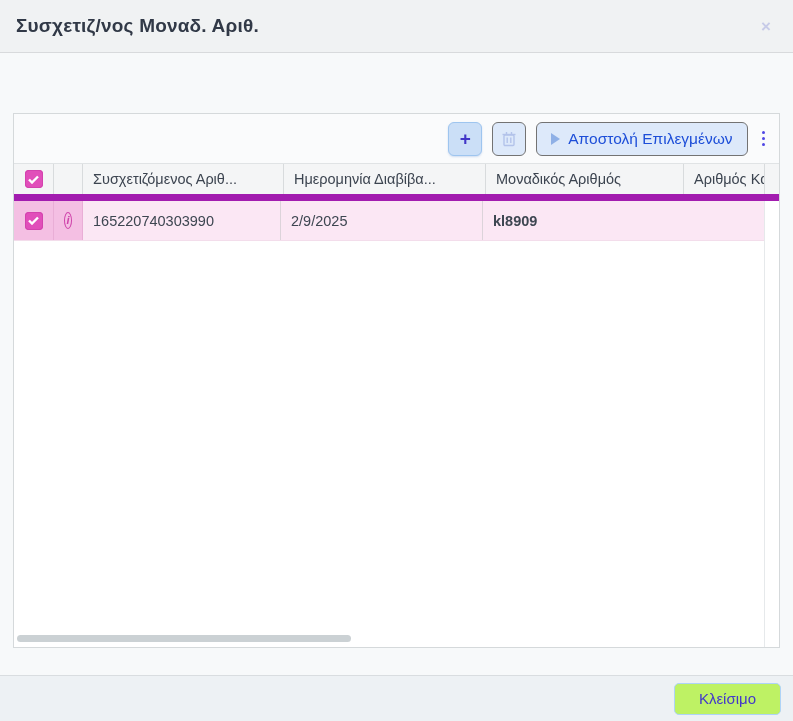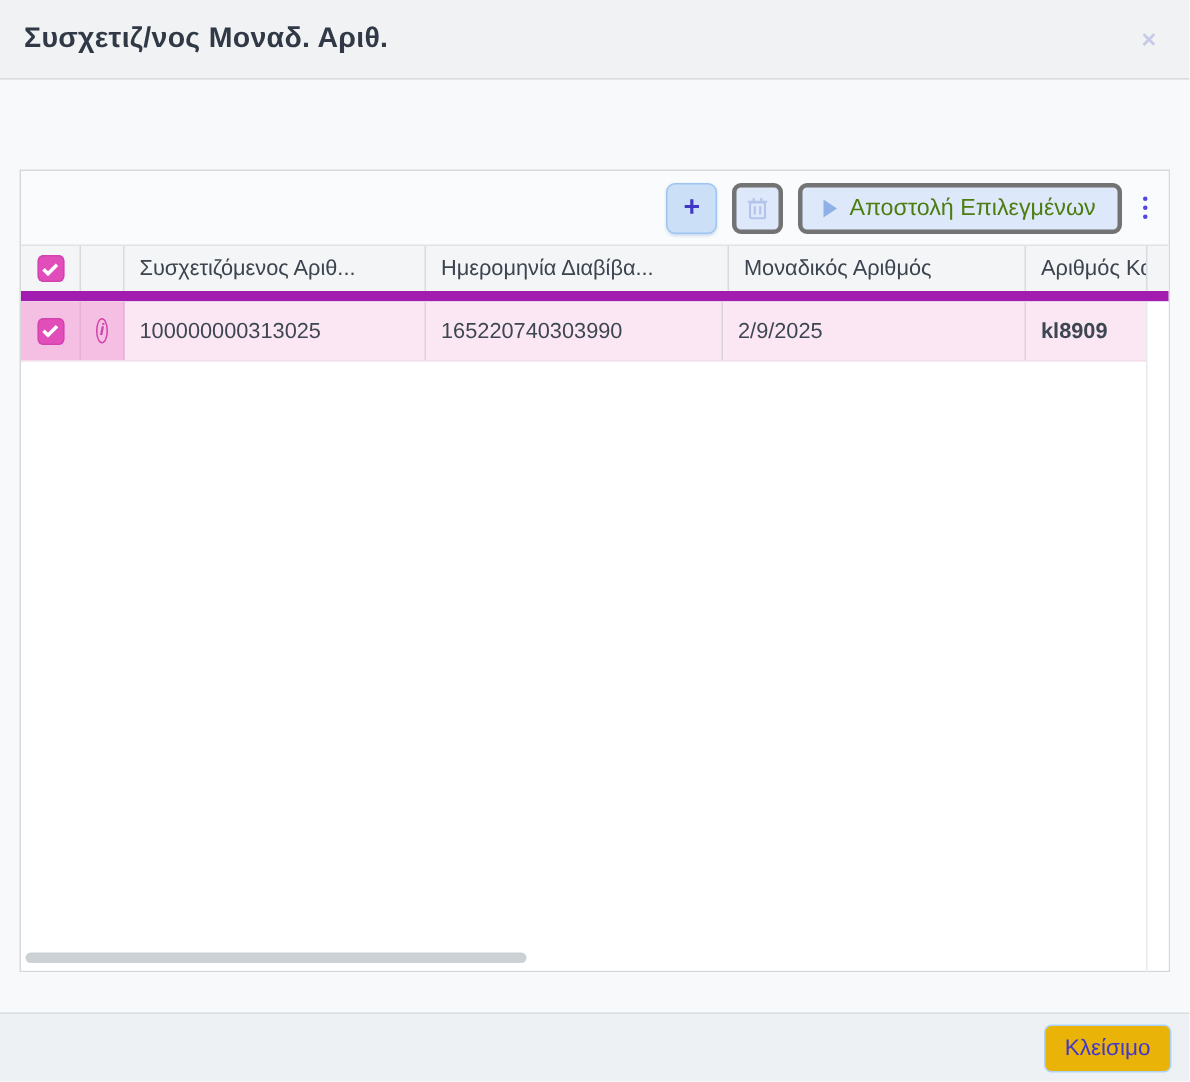--- a/index.html
+++ b/index.html
@@ -52,22 +52,22 @@
     display: inline-flex; align-items: center; justify-content: center;
     cursor: pointer;
   }
   .btn-add {
     width: 34px; flex: 0 0 34px;
     background: #cbdff7; border: 1px solid #9ec5ef;
     color: #4236c7; font-size: 19px; font-weight: 600;
     box-shadow: 0 1px 2px rgba(120,160,220,.35);
   }
   .btn-disabled {
-    background: #dde9fa; border: 3px solid #737373;
-    color: #4d7c0f; cursor: default;
+    background: #dde9fa; border: 1px solid #737373;
+    color: #1d4ed8; cursor: default;
   }
   .btn-icononly { width: 34px; flex: 0 0 34px; }
   .btn-send { padding: 0 14px; gap: 8px; }
   .play-tri {
     width: 0; height: 0; display: inline-block;
     border-top: 6px solid transparent; border-bottom: 6px solid transparent;
     border-left: 9px solid #8fb0e6;
   }
   .trash-svg { width: 16px; height: 17px; stroke: #b3c3ea; fill: none; stroke-width: 1.4; }
   .more-dots {
@@ -165,22 +165,22 @@
 
   
   .dialog-footer {
     flex: 0 0 46px; margin-top: 27px;
     background: #edf1f4;
     border-top: 1px solid #d9dde0;
     display: flex; align-items: center; justify-content: flex-end;
     padding: 0 12px;
   }
   .btn-close {
-    height: 32px; padding: 0 13px; border-radius: 5px;
-    background: #eab308; border: 1px solid #aed3f7;
+    height: 32px; padding: 0 24px; border-radius: 5px;
+    background: #bef264; border: 1px solid #aed3f7;
     color: #4338ca; font-size: 15px; font-family: inherit;
     cursor: pointer;
   }
 </style>
 </head>
 <body>
 
 <div class="dialog">
 
   <div class="titlebar">
@@ -241,21 +241,20 @@
           <div class="dcell col-check locked" style="justify-content:center;">
             <span class="ckbox">
               <svg viewBox="0 0 11 9">
                   <polyline points="1,4.5 4,7.5 10,1.5"></polyline>
                 </svg>
             </span>
           </div>
           <div class="dcell col-info locked" style="justify-content:center;">
             <span class="info-icon">i</span>
           </div>
-          <div class="dcell col-a">100000000313025</div>
           <div class="dcell col-b">165220740303990</div>
           <div class="dcell col-c">2/9/2025</div>
           <div class="dcell col-d last">kl8909</div>
         </div>
 
         <div class="hscroll">
           <div class="thumb"></div>
         </div>
       </div>
 

